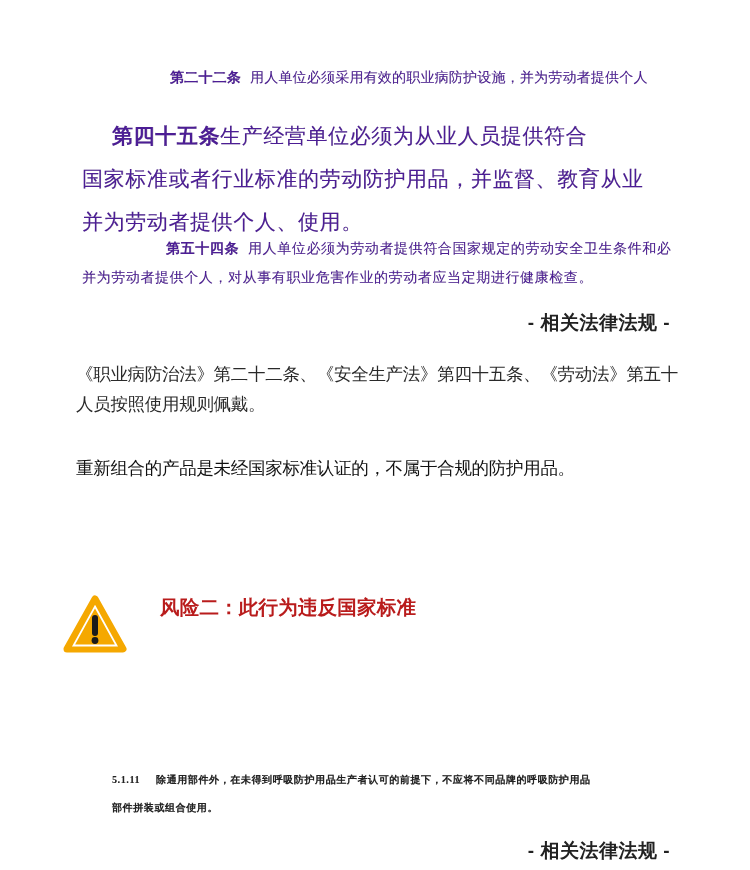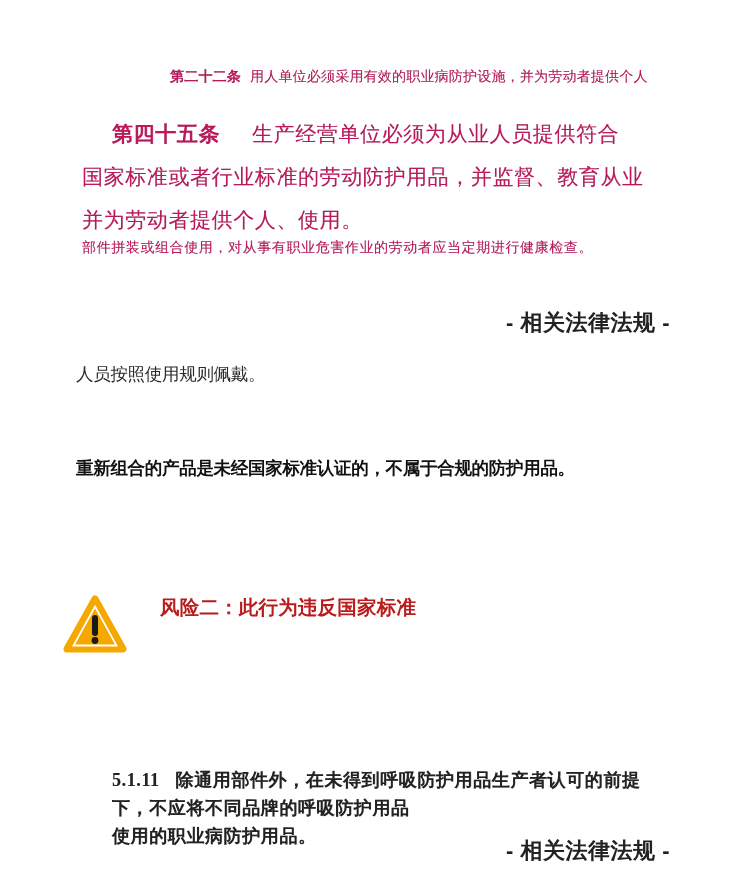--- a/index.html
+++ b/index.html
@@ -6,68 +6,68 @@
   html,body { background:#ffffff; }
   .page {
     position:relative;
     width:750px; height:870px;
     background:#ffffff;
     overflow:hidden;
     font-family:"Liberation Sans","DejaVu Sans",sans-serif;
   }
   
   .scan {
-    font-family:Liberation Mono, monospace;
-    color:#be185d;
+    font-family:Liberation Sans, sans-serif;
+    color:#4c1d95;
     text-shadow:0.3px 0.3px 0.6px rgba(60,60,60,0.35);
   }
   .q1 { position:absolute; left:82px; top:62px; width:600px;
         font-size:14px; line-height:30px; letter-spacing:0.2px; }
   .q1 .l1 { padding-left:88px; }
   .q1 .term { margin-right:9px; }
   .q2 { position:absolute; left:82px; top:114px; width:600px;
         font-size:21px; line-height:43px; letter-spacing:0.6px; }
   .q2 .l1 { padding-left:30px; }
-  .q2 .term { margin-right:32px; }
+  .q2 .term { }
   .q3 { position:absolute; left:82px; top:234px; width:605px;
         font-size:14px; line-height:29px; letter-spacing:0.6px; }
   .q3 .l1 { padding-left:84px; }
   .q3 .term { margin-right:9px; }
   .term { font-weight:bold; }
   
   .sec-label {
     position:absolute; right:80px;
-    font-size:22px; font-weight:bold; color:#222222;
+    font-size:19px; font-weight:bold; color:#222222;
     letter-spacing:0.5px; line-height:20px;
   }
   .label-laws { top:313px; }
   .label-std  { top:841px; }
   
   .analysis {
     position:absolute; left:76px; top:359px; width:620px;
     font-size:17.5px; line-height:30px; letter-spacing:-0.3px;
     color:#2a2a2a;
   }
   .conclusion {
     position:absolute; left:76px; top:456px; width:620px;
     font-size:17.5px; line-height:24px; letter-spacing:-0.3px;
-    font-weight:bold; color:#111111;
+    font-weight:normal; color:#111111;
   }
   
   .warn-icon { position:absolute; left:63px; top:594px; width:64px; height:62px; }
   .risk-title {
     position:absolute; left:160px; top:596px;
     font-size:19.5px; font-weight:bold; color:#b91c1c;
     letter-spacing:0.2px; line-height:24px;font-family:Liberation Serif, serif;
   }
   
   .excerpt {
     position:absolute; left:112px; top:766px; width:560px;
     font-family:"Liberation Serif","DejaVu Serif",serif;
-    font-size:18px; font-weight:bold; line-height:28px;
+    font-size:10px; font-weight:bold; line-height:28px;
     letter-spacing:0.6px; color:#222222;
     text-shadow:0.3px 0.3px 0.5px rgba(60,60,60,0.4);
   }
   .excerpt .clause { margin-right:16px; }
 </style>
 </head>
 <body>
 
 <div class="page">
 
@@ -75,40 +75,42 @@
     <div class="l1"><span class="term">第二十二条</span><span>用人单位必须采用有效的职业病防护设施，并为劳动者提供个人</span></div>
   </section>
 
   <section class="scan q2">
     <div class="l1"><span class="term">第四十五条</span><span>生产经营单位必须为从业人员提供符合</span></div>
     <div class="l2">国家标准或者行业标准的劳动防护用品，并监督、教育从业</div>
     <div class="l3">并为劳动者提供个人、使用。</div>
   </section>
 
   <section class="scan q3">
-    <div class="l2">部件拼装或组合使用，对从事有职业危害作业的劳动者应当定期进行健康检查。</div>
+    <div class="l1"><span class="term">第五十四条</span><span>用人单位必须为劳动者提供符合国家规定的劳动安全卫生条件和必</span></div>
+    <div class="l2">并为劳动者提供个人，对从事有职业危害作业的劳动者应当定期进行健康检查。</div>
   </section>
 
   <div class="sec-label label-laws">- 相关法律法规 -</div>
 
   <section class="analysis">
+    <div>《职业病防治法》第二十二条、《安全生产法》第四十五条、《劳动法》第五十</div>
     <div>人员按照使用规则佩戴。</div>
   </section>
   <div class="conclusion">重新组合的产品是未经国家标准认证的，不属于合规的防护用品。</div>
 
   <div class="warn-icon">
     <svg width="64" height="62" viewBox="0 0 64 62" xmlns="http://www.w3.org/2000/svg">
       <path d="M32 5 L60 55 L4 55 Z" fill="#F5A800" stroke="#F5A800" stroke-width="7" stroke-linejoin="round"></path>
       <path d="M32 12.5 L53.5 51.5 L10.5 51.5 Z" fill="none" stroke="#ffffff" stroke-width="1.8" stroke-linejoin="miter"></path>
       <path d="M32 24 L32 39" stroke="#1a1a1a" stroke-width="6" stroke-linecap="round"></path>
       <circle cx="32" cy="46.5" r="3.4" fill="#1a1a1a"></circle>
     </svg>
   </div>
   <div class="risk-title">风险二：此行为违反国家标准</div>
 
   <section class="excerpt">
     <div><span class="clause">5.1.11</span><span>除通用部件外，在未得到呼吸防护用品生产者认可的前提下，不应将不同品牌的呼吸防护用品</span></div>
-    <div>使用的职业病防护用品。</div>
+    <div>部件拼装或组合使用。</div>
   </section>
 
   <div class="sec-label label-std">- 相关法律法规 -</div>
 
 </div>
 
 </body></html>

